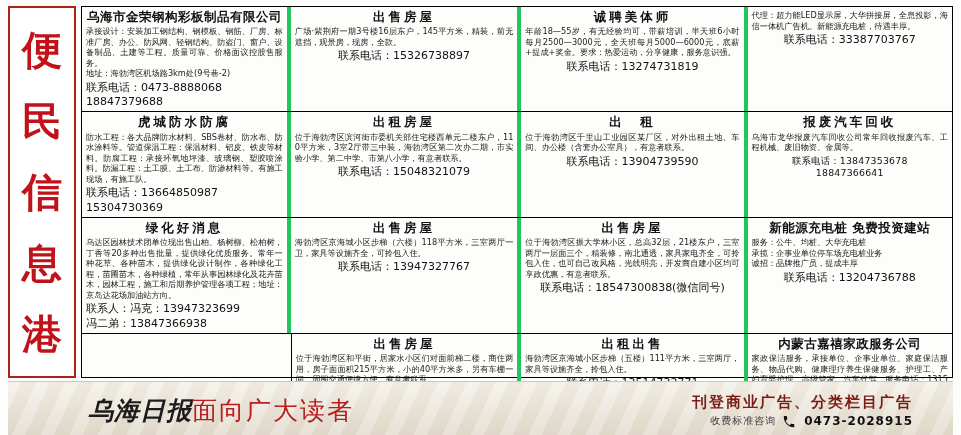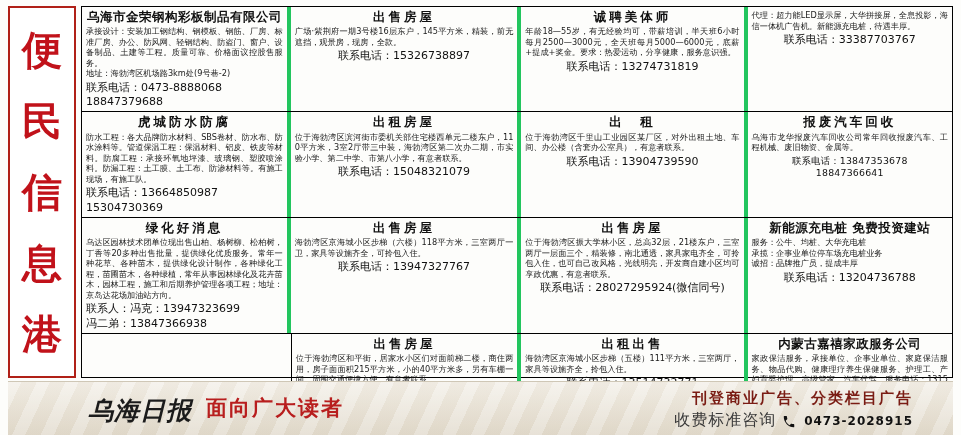--- a/index.html
+++ b/index.html
@@ -123,25 +123,24 @@
     margin-left: 70px;
   }
   .paper-name {
     font-size: 25px;
     font-weight: bold;
     color: #1b1b1b;
     letter-spacing: 1px;
     font-style: italic;
   }
   .slogan {
-    font-size: 21px;
-    font-weight: bold;
+    font-size: 25px;
+    font-weight: normal;
     color: #b81e1e;
     letter-spacing: 2px;
-    margin-left: 14px;
   }
   .footer-right {
     position: relative;
     z-index: 2;
     margin-left: auto;
     text-align: right;
     margin-right: 30px;
   }
   .biz-line {
     font-size: 15px;
@@ -150,21 +149,21 @@
     letter-spacing: 2px;
     margin-bottom: 2px;
   }
   .fee-line {
     display: flex;
     align-items: center;
     justify-content: flex-end;
     gap: 6px;
   }
   .fee-label {
-    font-size: 16px;
+    font-size: 10px;
     color: #3a3a3a;
     letter-spacing: 1px;
   }
   .fee-phone {
     font-size: 12px;
     font-weight: bold;
     color: #111;
     letter-spacing: 1px;
   }
   .phone-ico {
@@ -247,21 +246,21 @@
 冯二弟：13847366938</div>
         </div>
         <div class="cell c2">
           <div class="ad-title wide">出售房屋</div>
           <div class="ad-body">海勃湾区京海城小区步梯（六楼）118平方米，三室两厅一卫，家具等设施齐全，可拎包入住。</div>
           <div class="ad-phone center">联系电话：13947327767</div>
         </div>
         <div class="cell c3">
           <div class="ad-title wide">出售房屋</div>
           <div class="ad-body">位于海勃湾区振大学林小区，总高32层，21楼东户，三室两厅一层面三个，精装修，南北通透，家具家电齐全，可拎包入住，也可自己改风格，光线明亮，开发商自建小区均可享政优惠，有意者联系。</div>
-          <div class="ad-phone center">联系电话：28027295924(微信同号)</div>
+          <div class="ad-phone center">联系电话：18547300838(微信同号)</div>
         </div>
         <div class="cell c4">
           <div class="ad-title">新能源充电桩  免费投资建站</div>
           <div class="ad-body" style="white-space:pre-line;">服务：公牛、均桩、大华充电桩
 承揽：企事业单位停车场充电桩业务
 诚招：品牌推广员，提成丰厚</div>
           <div class="ad-phone center">联系电话：13204736788</div>
         </div>
       </div>
 

